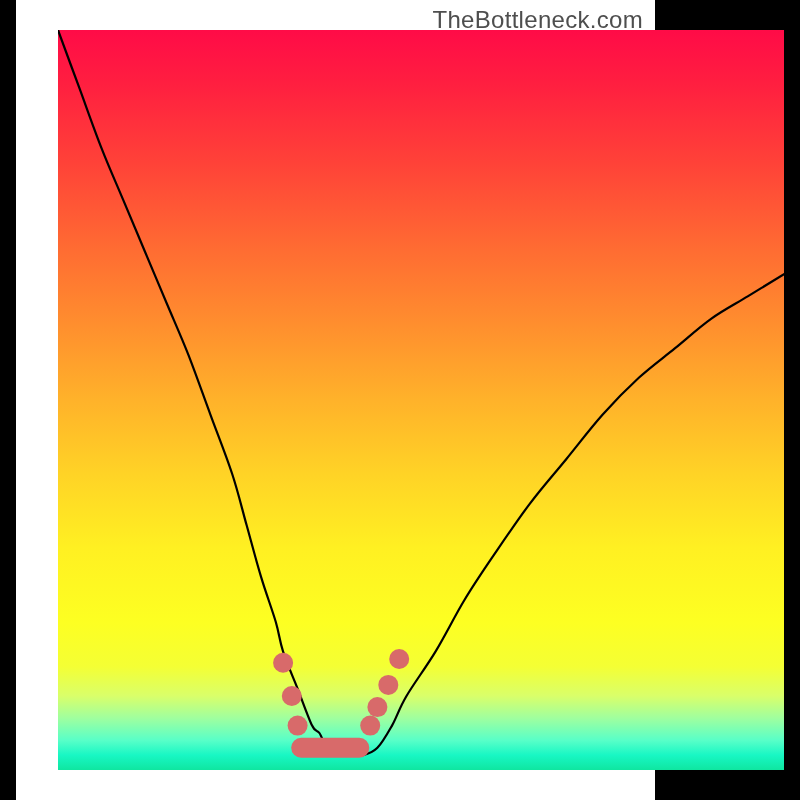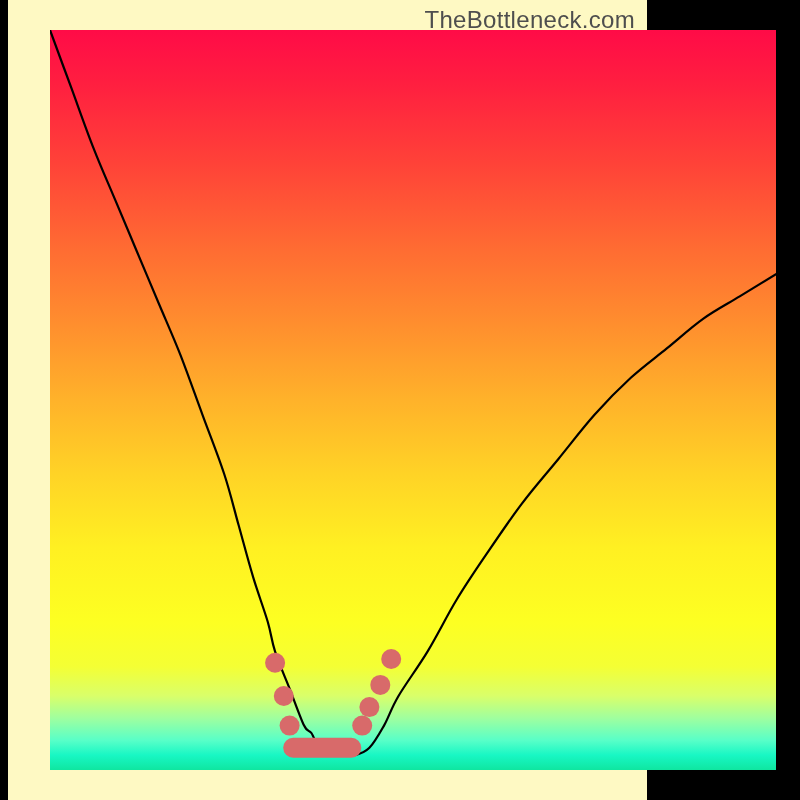--- a/index.html
+++ b/index.html
@@ -6,25 +6,25 @@
     margin: 0;
     padding: 0;
     width: 800px;
     height: 800px;
     background: #000;
     overflow: hidden;
     font-family: Arial, Helvetica, sans-serif;
   }
   .frame {
     position: absolute;
-    left: 8px;
+    left: 16px;
     top: 0;
     width: 639px;
     height: 800px;
-    background: #fef9c3;
+    background: #ffffff;
   }
   .plot {
     position: absolute;
     left: 42px;
     top: 30px;
     width: 726px;
     height: 740px;
     background: linear-gradient(to bottom,
       #ff0b47 0%,
       #ff1e40 7%,

